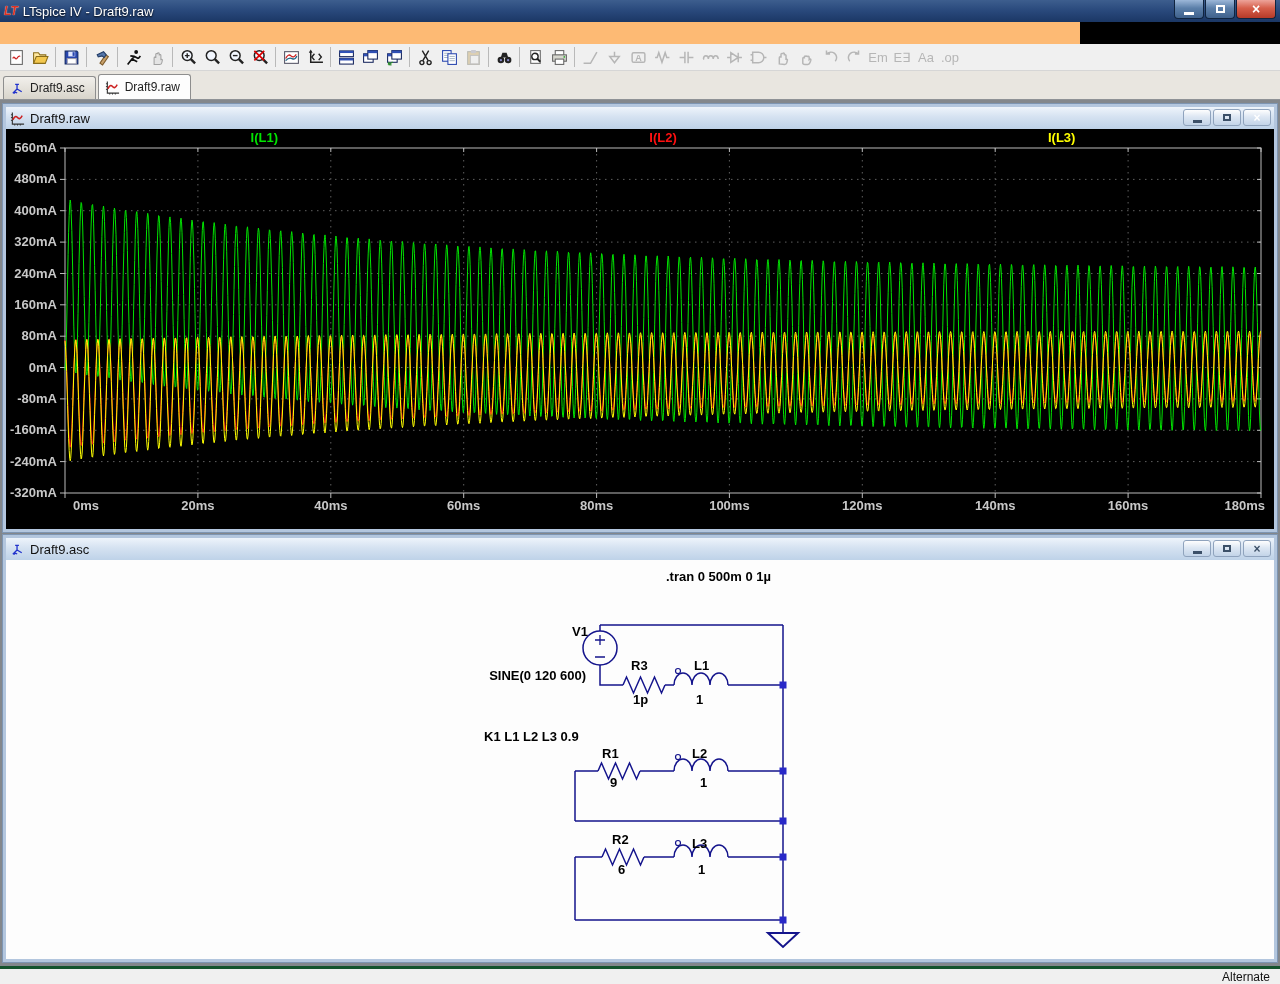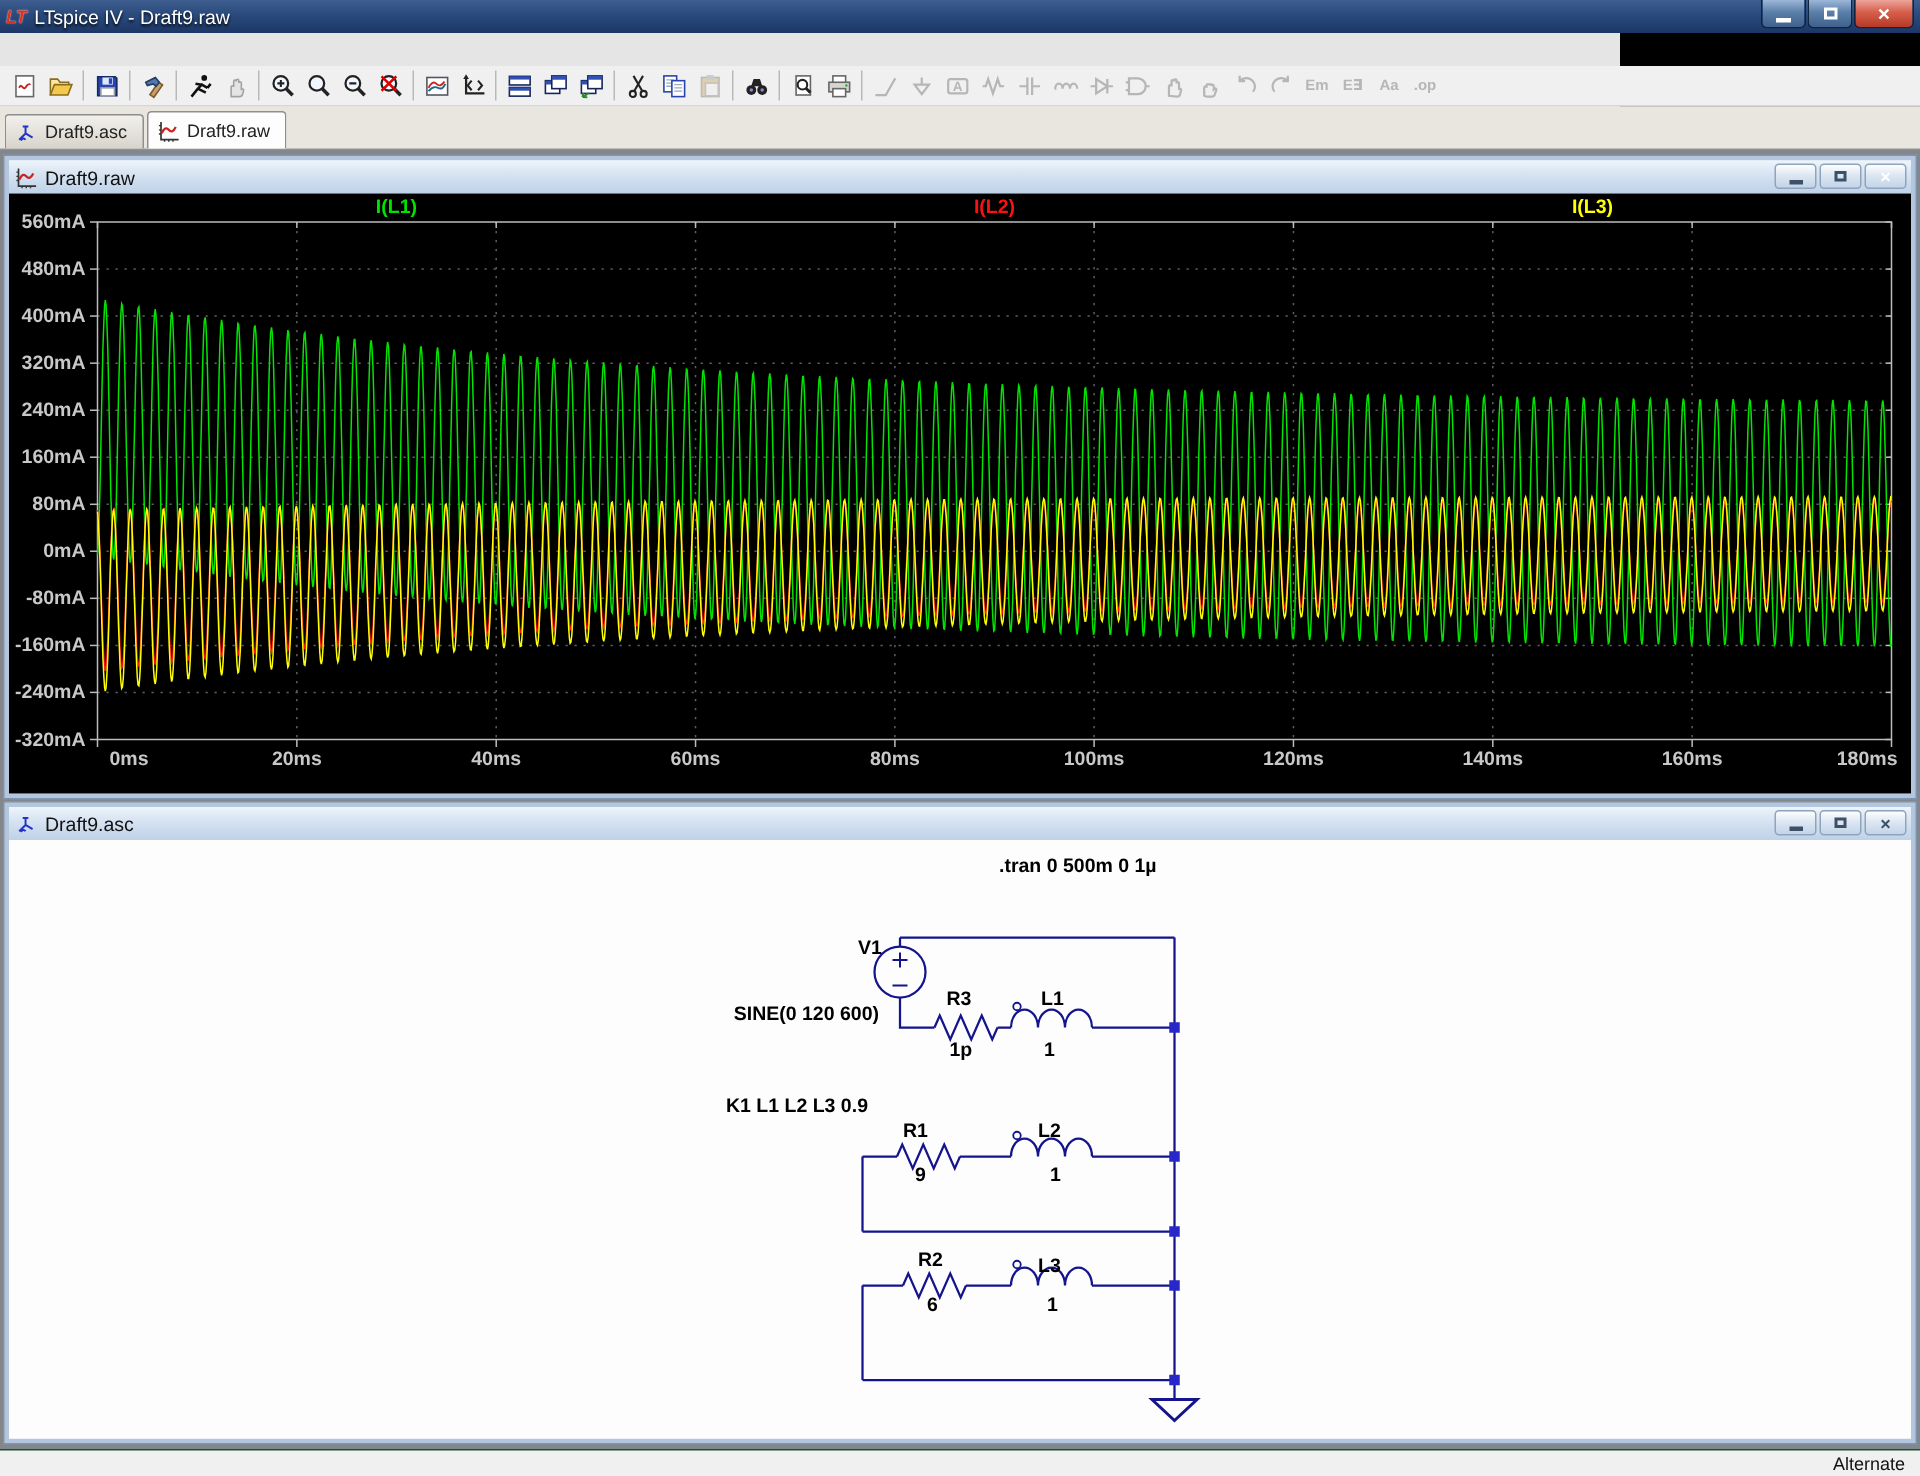--- a/index.html
+++ b/index.html
@@ -1,18 +1,18 @@
 <!DOCTYPE html>
 <html><head>
 <meta charset="utf-8">
 <style>
   * { margin:0; padding:0; box-sizing:border-box; }
   html,body { width:1280px; height:984px; overflow:hidden; background:#000;
               font-family:"Liberation Sans","DejaVu Sans",sans-serif; }
-  .app { position:relative; width:1080px; height:984px; background:#e5e5e5; }
+  .app { position:relative; width:1080px; height:984px; background:#fdba74; }
 
   
   .titlebar { position:absolute; left:0; top:0; width:1280px; height:22px;
     background:linear-gradient(to bottom,#3d5e8e 0%,#2a4a7d 45%,#1b3765 100%);
     display:flex; align-items:center; padding-left:4px; }
   .logo { color:#e03020; font-weight:900; font-style:italic; font-size:12px;
     text-shadow:0 0 1px #fff; margin-right:5px; }
   .titletext { color:#fff; font-size:13px; text-shadow:0 1px 2px #000; }
   .winbtns { position:absolute; right:4px; top:0; display:flex; }
   .wb { width:30px; height:19px; margin-left:1px; border:1px solid #10243f; border-top:none;
@@ -28,21 +28,21 @@
     background:#f0f0f0; border-bottom:1px solid #e2e2e2; display:flex; align-items:center; }
   .mitem { padding:2px 9px; font-size:13px; color:#111; }
 
   
   .toolbar { position:absolute; left:0; top:44px; width:1280px; height:27px;
     background:#f0f0f0; border-bottom:1px solid #d6d6d6; display:flex; align-items:center; padding-left:4px; }
   .tbtn { width:24px; height:24px; display:flex; align-items:center; justify-content:center; }
   .tbtn svg { width:17px; height:17px; }
   .tbtn.dis { opacity:.8; }
   .tsep { width:1px; height:20px; background:#b9b9b9; margin:0 3px; }
-  .ticon { font-size:10px; font-weight:bold; color:#a8a8a8; white-space:nowrap; }
+  .ticon { font-size:13px; font-weight:normal; color:#a8a8a8; white-space:nowrap; }
 
   
   .tabbar { position:absolute; left:0; top:71px; width:1280px; height:29px;
     background:#e9e6e0; border-bottom:1px solid #8f9296; display:flex; align-items:flex-end; padding-left:3px; }
   .tab { height:23px; display:flex; align-items:center; padding:0 10px 0 6px; font-size:12px;
     border:1px solid #8e8e8e; border-bottom:none; border-radius:3px 3px 0 0; margin-right:2px;
     background:linear-gradient(#f2f0ec,#d8d4cb); color:#222; }
   .tab.active { background:#fdfdfd; height:25px; }
   .tabicon { margin-right:5px; display:flex; }
   .tabicon svg { width:15px; height:15px; }
@@ -63,21 +63,21 @@
   .cg-min { display:block; width:9px; height:3px; background:#3c5068; margin-top:7px; }
   .cg-res { display:block; width:8px; height:7px; border:2px solid #3c5068; }
   .cg-x { color:#3c5068; font-weight:bold; font-size:12px; }
   .cb.closeactive .cg-x { color:#fff; }
   .cbody { position:relative; overflow:hidden; }
   .wavebody { width:1268px; height:400px; background:#000; }
   .schembody { width:1268px; height:399px; background:#fdfdfd; }
 
   
   .statusbar { position:absolute; left:0; top:966px; width:1280px; height:18px;
-    background:#f0f0f0; border-top:1px solid #14532d; display:flex; align-items:center; justify-content:flex-end; }
+    background:#f0f0f0; border-top:3px solid #14532d; display:flex; align-items:center; justify-content:flex-end; }
   .statusmode { font-size:12px; color:#111; padding-right:10px; }
 
   svg text { font-family:"Liberation Sans","DejaVu Sans",sans-serif; }
 </style>
 </head>
 <body>
 
 <div class="app">
 
   <div class="titlebar">

